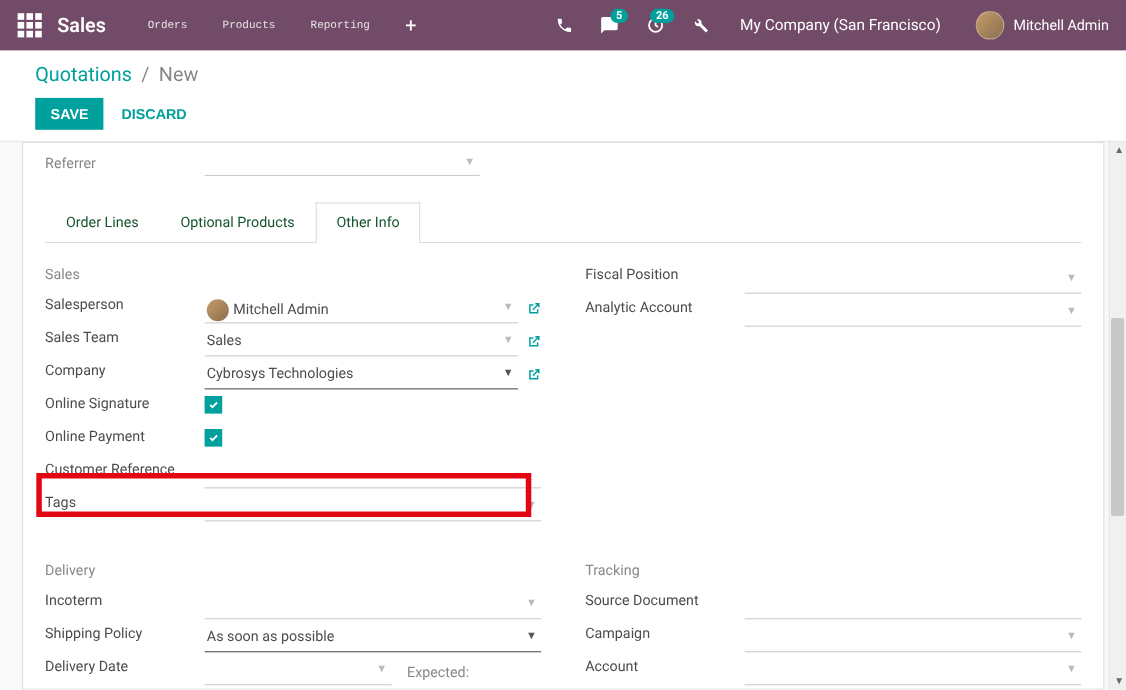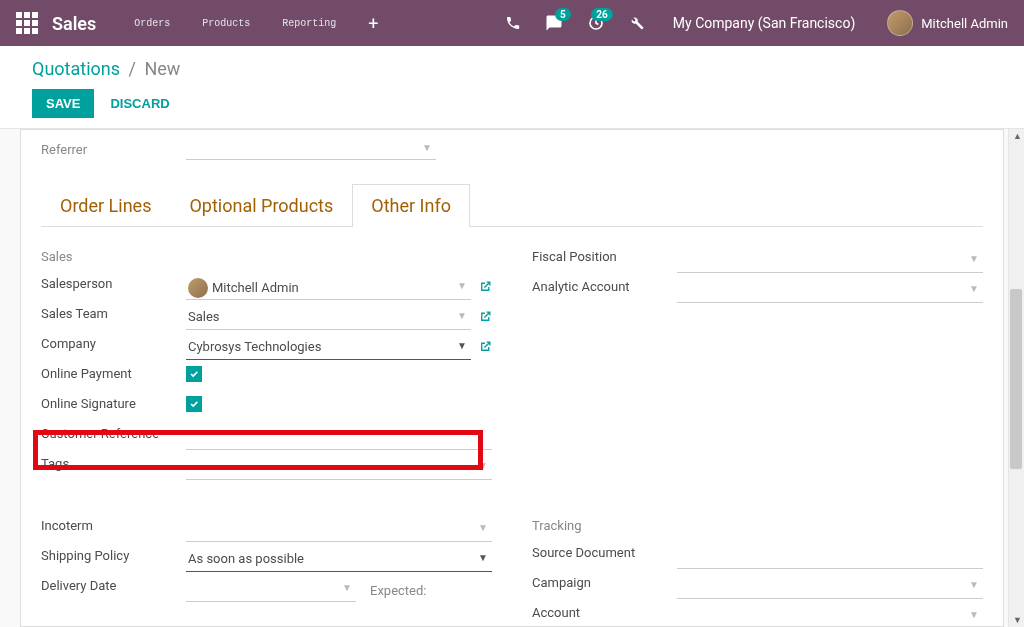--- a/index.html
+++ b/index.html
@@ -74,21 +74,21 @@
     position: relative;
   }
 
   .referrer-row { display:flex; align-items:center; padding: 8px 0 6px; color:#888; font-size:13px;}
   .referrer-row .lbl { width:145px; }
   .referrer-row .fld { flex:0 0 250px; border-bottom:1px solid #ccc; height:22px; position:relative; }
   .caret { position:absolute; right:4px; top:4px; color:#bbb; font-size:10px; pointer-events:none;}
 
   
   .tabs { display:flex; border-bottom:1px solid #ddd; margin-top:18px; }
-  .tab { padding:10px 18px; border:1px solid transparent; border-bottom:none; color:#a16207; cursor:pointer; font-size:18px; }
+  .tab { padding:10px 18px; border:1px solid transparent; border-bottom:none; color:#14532d; cursor:pointer; font-size:13px; }
   .tab.active { border-color:#ddd; background:#fff; position:relative; }
   .tab.active::after { content:""; position:absolute; left:0; right:0; bottom:-1px; height:2px; background:#fff; }
 
   
   .columns { display:flex; gap:40px; margin-top:22px; }
   .col { flex:1; }
   .group-title { color:#888; font-size:13px; margin-bottom:12px; }
   .field-row { display:flex; align-items:flex-start; min-height:28px; margin-bottom:2px; }
   .field-row .lbl { width:145px; color:#4c4c4c; font-size:13px; }
   .field-row .fld { flex:1; position:relative; display:flex; align-items:center; gap:8px; }
@@ -246,32 +246,32 @@
             </div>
             <span class="ext-link">
               <svg width="13" height="13" viewBox="0 0 24 24" fill="none" stroke="#00a09d" stroke-width="2.5">
                   <path d="M18 13v6H5V6h6M14 4h6v6M10 14L20 4"></path>
                 </svg>
             </span>
           </div>
         </div>
 
         <div class="field-row">
-          <div class="lbl">Online Payment</div>
+          <div class="lbl">Online Signature</div>
           <div class="fld">
             <div class="checkbox">
               <svg viewBox="0 0 24 24" fill="none" stroke="#fff" stroke-width="4">
                   <path d="M5 12l5 5L20 7"></path>
                 </svg>
             </div>
           </div>
         </div>
 
         <div class="field-row">
-          <div class="lbl">Online Signature</div>
+          <div class="lbl">Online Payment</div>
           <div class="fld">
             <div class="checkbox">
               <svg viewBox="0 0 24 24" fill="none" stroke="#fff" stroke-width="4">
                   <path d="M5 12l5 5L20 7"></path>
                 </svg>
             </div>
           </div>
         </div>
 
         <div class="field-row">
@@ -306,20 +306,21 @@
               <div class="input">
                 <span class="caret">▼</span>
               </div>
             </div>
         </div>
       </div>
     </div>
 
     <div class="columns" style="margin-top:32px;">
       <div class="col">
+        <div class="group-title">Delivery</div>
         <div class="field-row">
           <div class="lbl">Incoterm</div>
           <div class="fld">
               <div class="input">
                 <span class="caret">▼</span>
               </div>
             </div>
         </div>
         <div class="field-row">
           <div class="lbl">Shipping Policy</div>

